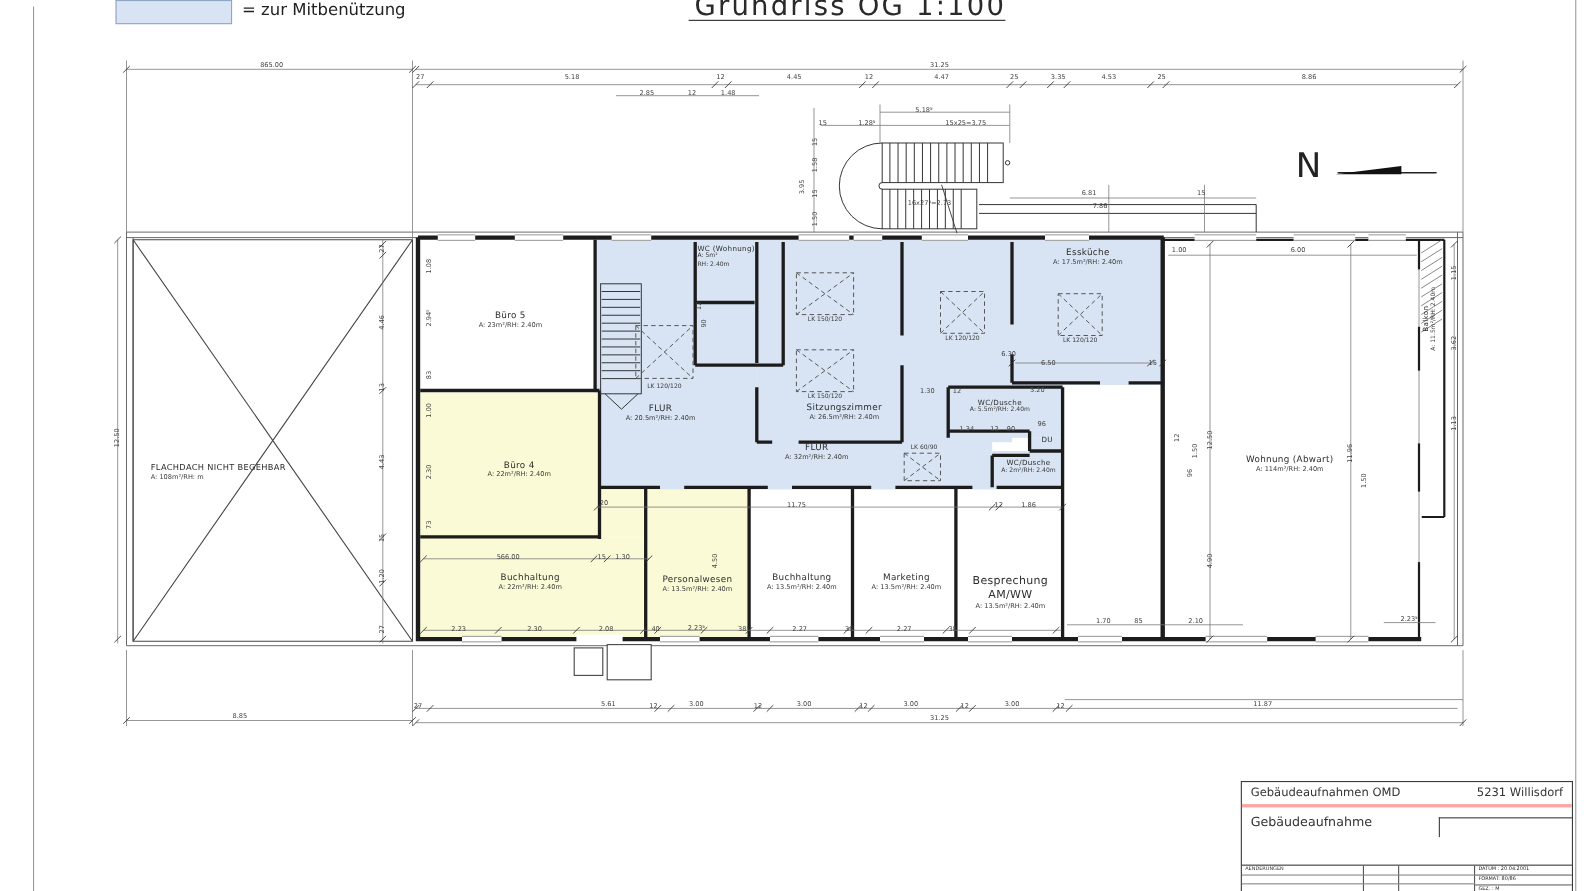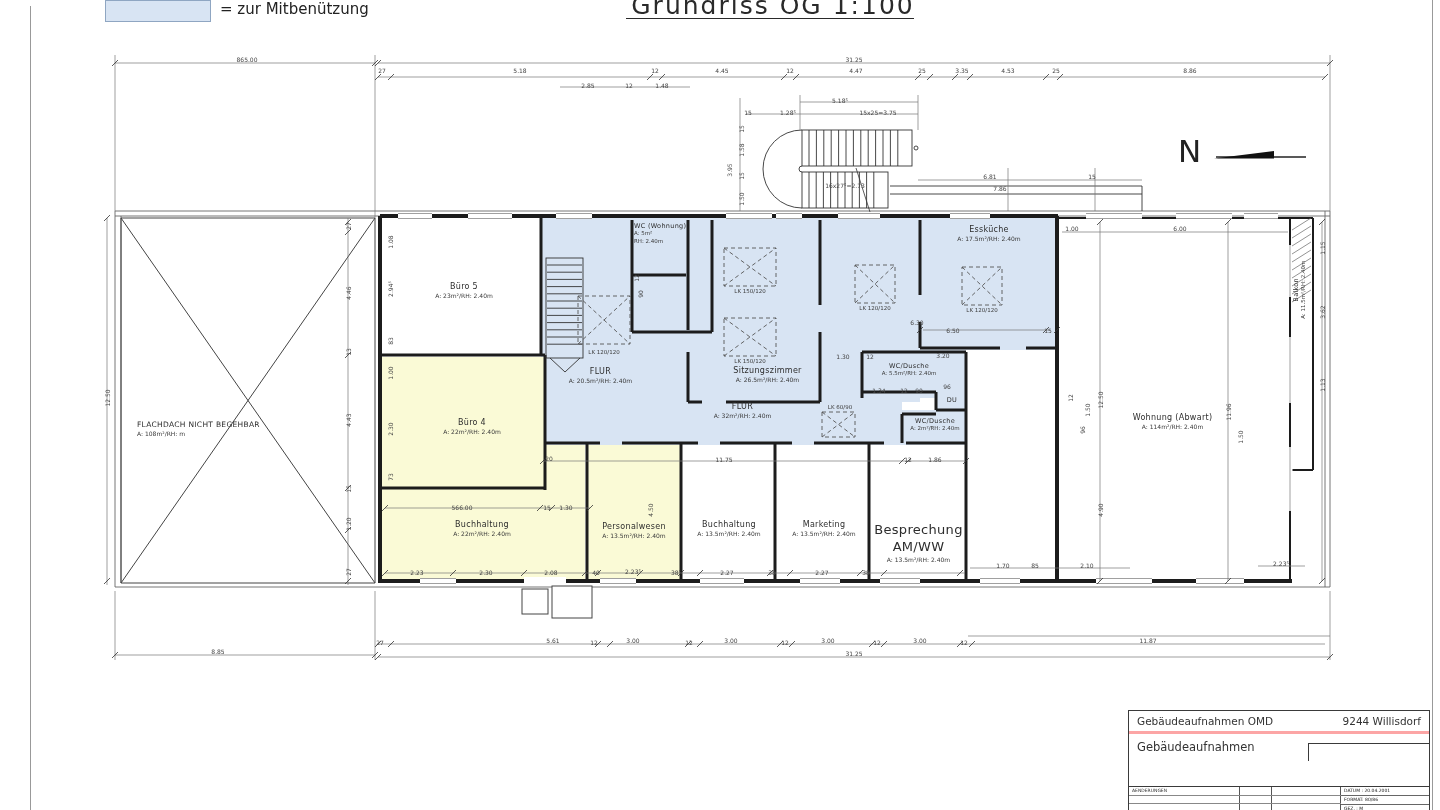--- a/index.html
+++ b/index.html
@@ -280,21 +280,21 @@
   </div>
   <div class="lbl" style="left:684px;top:520px;width:90px;">
     <span class="nm">Buchhaltung</span>
     <span class="ar">A: 13.5m²/RH: 2.40m</span>
   </div>
   <div class="lbl" style="left:779px;top:520px;width:90px;">
     <span class="nm">Marketing</span>
     <span class="ar">A: 13.5m²/RH: 2.40m</span>
   </div>
   <div class="lbl" style="left:870px;top:522px;width:97px;">
-    <span class="nm" style="font-size:13px;">Besprechung AM/WW</span>
+    <span class="nm" style="font-size:10px;">Besprechung AM/WW</span>
     <span class="ar">A: 13.5m²/RH: 2.40m</span>
   </div>
   <div class="lbl" style="left:1105px;top:413px;width:135px;">
     <span class="nm">Wohnung (Abwart)</span>
     <span class="ar">A: 114m²/RH: 2.40m</span>
   </div>
   <div class="lbl rot small" style="left:1255px;top:282px;width:90px;">
     <span class="nm">Balkon</span>
     <span class="ar">A: 11.5m²/RH: 2.40m</span>
   </div>
@@ -411,24 +411,24 @@
       <span class="dim sky" style="left: 750px; top: 291px;">LK 150/120</span>
       <span class="dim sky" style="left: 750px; top: 361px;">LK 150/120</span>
       <span class="dim sky" style="left: 875px; top: 308px;">LK 120/120</span>
       <span class="dim sky" style="left: 982px; top: 310px;">LK 120/120</span>
       <span class="dim sky" style="left: 840px; top: 407px;">LK 60/90</span>
     </div>
 
   <div class="tblock">
     <div class="tb-row1">
       <span>Gebäudeaufnahmen OMD</span>
-      <span>9244 Willisdorf</span>
+      <span>5231 Willisdorf</span>
     </div>
     <div class="tb-sub">
-      <span>Gebäudeaufnahmen</span>
+      <span>Gebäudeaufnahme</span>
       <div class="tb-box"></div>
     </div>
     <div class="tb-table">
       <div class="v" style="left:110px;"></div>
       <div class="v" style="left:142px;"></div>
       <div class="v" style="left:211px;"></div>
       <div class="tb-hl" style="top:8px;"></div>
       <div class="tb-hl" style="top:16px;"></div>
       <span class="tb-changes">AENDERUNGEN</span>
       <div class="tb-right">

